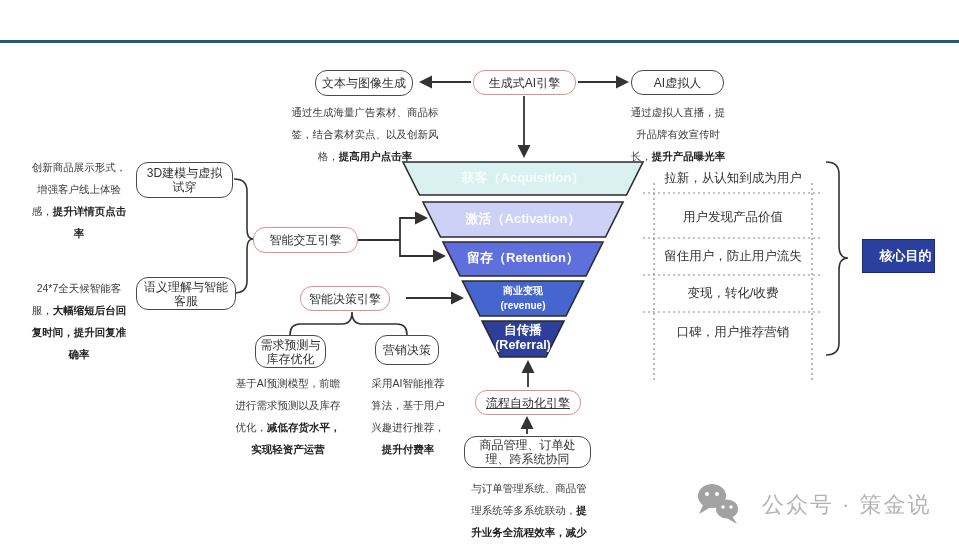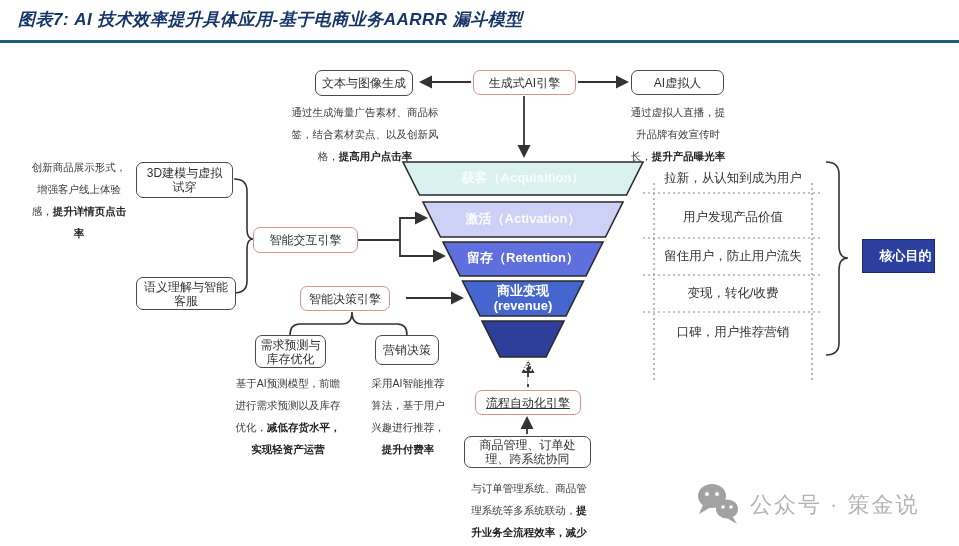--- a/index.html
+++ b/index.html
@@ -6,49 +6,48 @@
   html,body { width:959px; height:546px; background:#ffffff; overflow:hidden;
     font-family:"Liberation Sans","DejaVu Sans",sans-serif; }
   #stage { position:relative; width:959px; height:546px; background:#fff; }
 
   .title { position:absolute; left:18px; top:8px; font-size:17px; font-weight:bold;
     font-style:italic; color:#17356a; letter-spacing:0.5px; }
   .title-rule { position:absolute; left:0; top:40px; width:959px; height:3px; background:#1e5c7e; }
 
   svg.overlay { position:absolute; left:0; top:0; width:959px; height:546px; }
 
-  .dbox { position:absolute; border:1.6px solid #4a4a4a; border-radius:7px; background:#fff;
+  .dbox { position:absolute; border:1.6px solid #4a4a4a; border-radius:12px; background:#fff;
     display:flex; align-items:center; justify-content:center; text-align:center;
     font-size:12px; color:#333; line-height:14px; padding:2px 4px; }
   .engine { border-color:#dd8f8a; }
 
   .note { position:absolute; font-size:10.5px; color:#3c3c3c; text-align:center; line-height:22px; }
   .note b { color:#222; }
 
   .flabel { position:absolute; text-align:center; font-weight:bold; color:#ffffff;
     font-size:13px; line-height:15px; }
   .flabel.faint { color:rgba(255,255,255,0.78); }
   .flabel.soft  { color:rgba(255,255,255,0.92); }
 
   .frow { position:absolute; left:654px; width:158px; text-align:center;
     font-size:12.5px; color:#333; line-height:16px; }
 
   .goal { position:absolute; left:862px; top:239px; width:73px; height:34px; background:#2b3f9e;
     border:1.5px solid #1c2a6e; color:#fff; font-weight:bold; font-size:13px;
     display:flex; align-items:center; justify-content:center;padding-left:14px; }
 
-  .watermark { position:absolute; left:696px; top:482px; display:flex; align-items:center; gap:10px; }
+  .watermark { position:absolute; left:696px; top:482px; display:flex; align-items:center; gap:22px; }
   .watermark .wtext { font-size:22px; color:#b3b3b3; letter-spacing:2px; }
 </style>
 </head>
 <body>
 
 <div id="stage">
 
-  <div class="title">图表7: AI 技术效率提升具体应用-基于电商业务AARRR 漏斗模型</div>
   <div class="title-rule"></div>
 
   <svg class="overlay" viewBox="0 0 959 546">
     <defs>
       <marker id="arr" viewBox="0 0 10 10" refX="8.5" refY="5" markerWidth="7.5" markerHeight="7.5" orient="auto-start-reverse">
         <path d="M0,0 L10,5 L0,10 z" fill="#333"></path>
       </marker>
     </defs>
 
     <polygon points="403,162 643,162 626.5,195 419.5,195" stroke="#2b2b2b" stroke-width="1.6" fill="#d9f2ef"></polygon>
@@ -101,20 +100,23 @@
     <span>通过虚拟人直播，提升品牌有效宣传时长，</span><b>提升产品曝光率</b>
   </div>
 
   <div class="note" style="left:30px;top:156px;width:98px;">
     <span>创新商品展示形式，增强客户线上体验感，</span><b>提升详情页点击率</b>
   </div>
   <div class="dbox" style="left:136px;top:162px;width:97px;height:36px;">
     <span>3D建模与虚拟试穿</span>
   </div>
 
+  <div class="note" style="left:30px;top:277px;width:98px;">
+    <span>24*7全天候智能客服，</span><b>大幅缩短后台回复时间，提升回复准确率</b>
+  </div>
   <div class="dbox" style="left:136px;top:277px;width:100px;height:33px;">
     <span>语义理解与智能客服</span>
   </div>
 
   <div class="dbox engine" style="left:253px;top:227px;width:105px;height:26px;">
     <span>智能交互引擎</span>
   </div>
   <div class="dbox engine" style="left:300px;top:286px;width:90px;height:25px;text-align:right;">
     <span>智能决策引擎</span>
   </div>
@@ -129,25 +131,25 @@
   <div class="note" style="left:234px;top:372px;width:108px;">
     <span>基于AI预测模型，前瞻进行需求预测以及库存优化，</span><b>减低存货水平，实现轻资产运营</b>
   </div>
   <div class="note" style="left:368px;top:372px;width:80px;">
     <span>采用AI智能推荐算法，基于用户兴趣进行推荐，</span><b>提升付费率</b>
   </div>
 
   <div class="flabel faint" style="left:423px;top:170px;width:200px;">获客（Acquisition）</div>
   <div class="flabel soft" style="left:423px;top:211px;width:200px;">激活（Activation）</div>
   <div class="flabel" style="left:423px;top:250px;width:200px;">留存（Retention）</div>
-  <div class="flabel" style="left:443px;top:283px;width:160px;font-size:13px;">
+  <div class="flabel" style="left:443px;top:283px;width:160px;font-size:10px;">
     <div>商业变现</div>
     <div>(revenue)</div>
   </div>
-  <div class="flabel" style="left:443px;top:323px;width:160px;font-size:12.5px;margin-top:35px;">
+  <div class="flabel" style="left:443px;top:323px;width:160px;font-size:12.5px;">
     <div>自传播</div>
     <div>(Referral)</div>
   </div>
 
   <div class="frow" style="top:170px;">拉新，从认知到成为用户</div>
   <div class="frow" style="top:209px;">用户发现产品价值</div>
   <div class="frow" style="top:248px;">留住用户，防止用户流失</div>
   <div class="frow" style="top:285px;">变现，转化/收费</div>
   <div class="frow" style="top:324px;">口碑，用户推荐营销</div>
 

